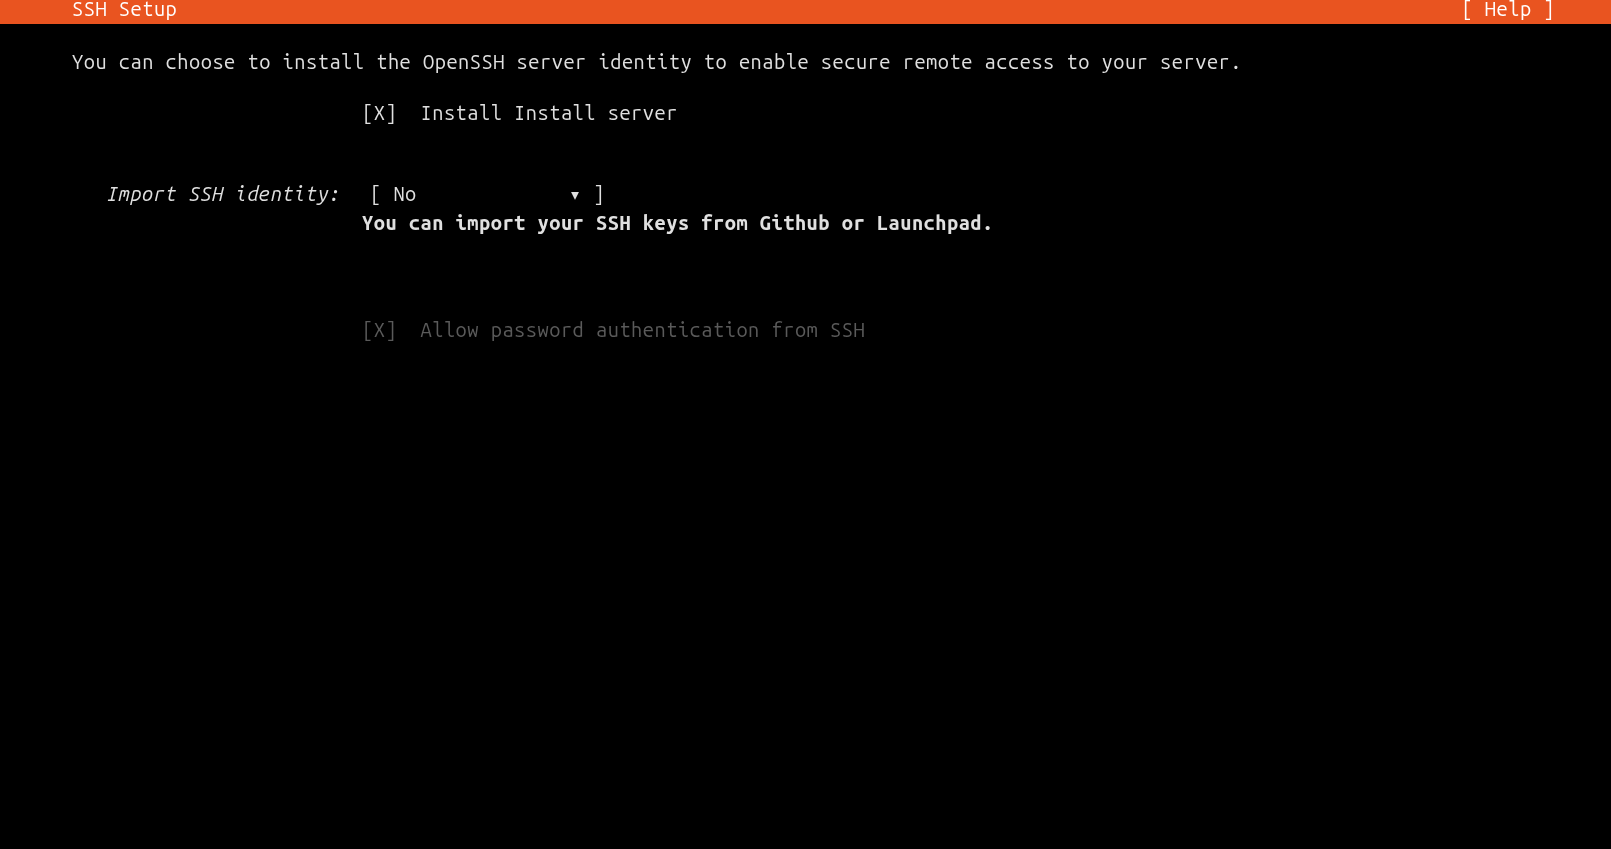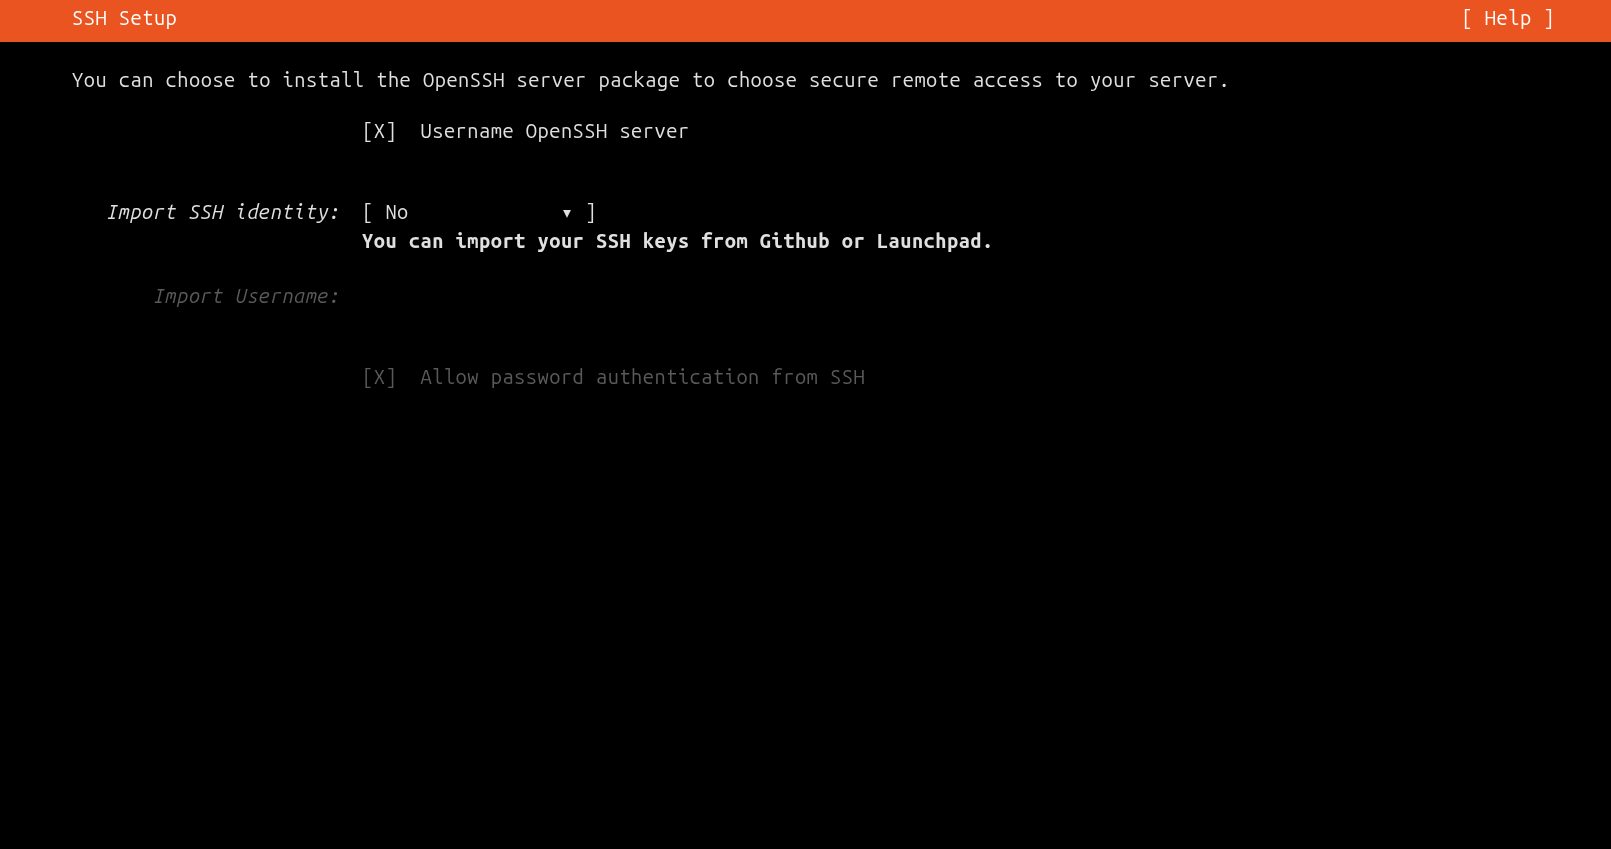--- a/index.html
+++ b/index.html
@@ -13,21 +13,21 @@
     font-size: 20px;
     color: #e0e0e0;
     width: 1611px;
     height: 849px;
     overflow: hidden;
     letter-spacing: 0.5px;
   }
   .header-bar {
     background: #e95420;
     color: #ffffff;
-    height: 42px;
+    height: 24px;
     display: flex;
     justify-content: space-between;
     align-items: center;
     padding: 0 56px 7px 72px;
     font-size: 20px;
     gap: 48px;
   }
   .content {
     padding: 24px 72px;
     line-height: 1.35;
@@ -49,20 +49,21 @@
     font-style: italic;
   }
   .input-col {
     flex: 1;
   }
   .checkbox {
     white-space: pre;
   }
   .dropdown {
     white-space: pre;
+    margin-left: 8px;
   }
   .hint {
     color: #e0e0e0;
     font-weight: bold;
   }
   .dimmed {
     color: #5a5a5a;
   }
   .spacer {
     height: 26px;
@@ -74,26 +75,26 @@
 </head>
 <body>
 
 <div class="header-bar">
   <span>SSH Setup</span>
   <span>[ Help ]</span>
 </div>
 
 <div class="content">
 
-  <div class="description">You can choose to install the OpenSSH server package to choose secure remote access to your server.</div>
+  <div class="description">You can choose to install the OpenSSH server identity to enable secure remote access to your server.</div>
 
   <div class="form-row">
     <div class="label-col"></div>
     <div class="input-col">
-      <span class="checkbox"><span>[X]</span>  <span>Username OpenSSH server</span></span>
+      <span class="checkbox"><span>[X]</span>  <span>Install Install server</span></span>
     </div>
   </div>
 
   <div class="spacer-lg"></div>
 
   <div class="form-row">
     <div class="label-col">
       <span>Import SSH identity:</span>
     </div>
     <div class="input-col">
@@ -103,28 +104,20 @@
 
   <div class="form-row">
     <div class="label-col"></div>
     <div class="input-col">
       <span class="hint">You can import your SSH keys from Github or Launchpad.</span>
     </div>
   </div>
 
   <div class="spacer"></div>
 
-  <div class="form-row dimmed">
-    <div class="label-col">
-      <span>Import Username:</span>
-    </div>
-    <div class="input-col">
-      <span></span>
-    </div>
-  </div>
 
   <div class="spacer-lg"></div>
 
   <div class="form-row dimmed">
     <div class="label-col"></div>
     <div class="input-col">
       <span class="checkbox"><span>[X]</span>  <span>Allow password authentication from SSH</span></span>
     </div>
   </div>
 

